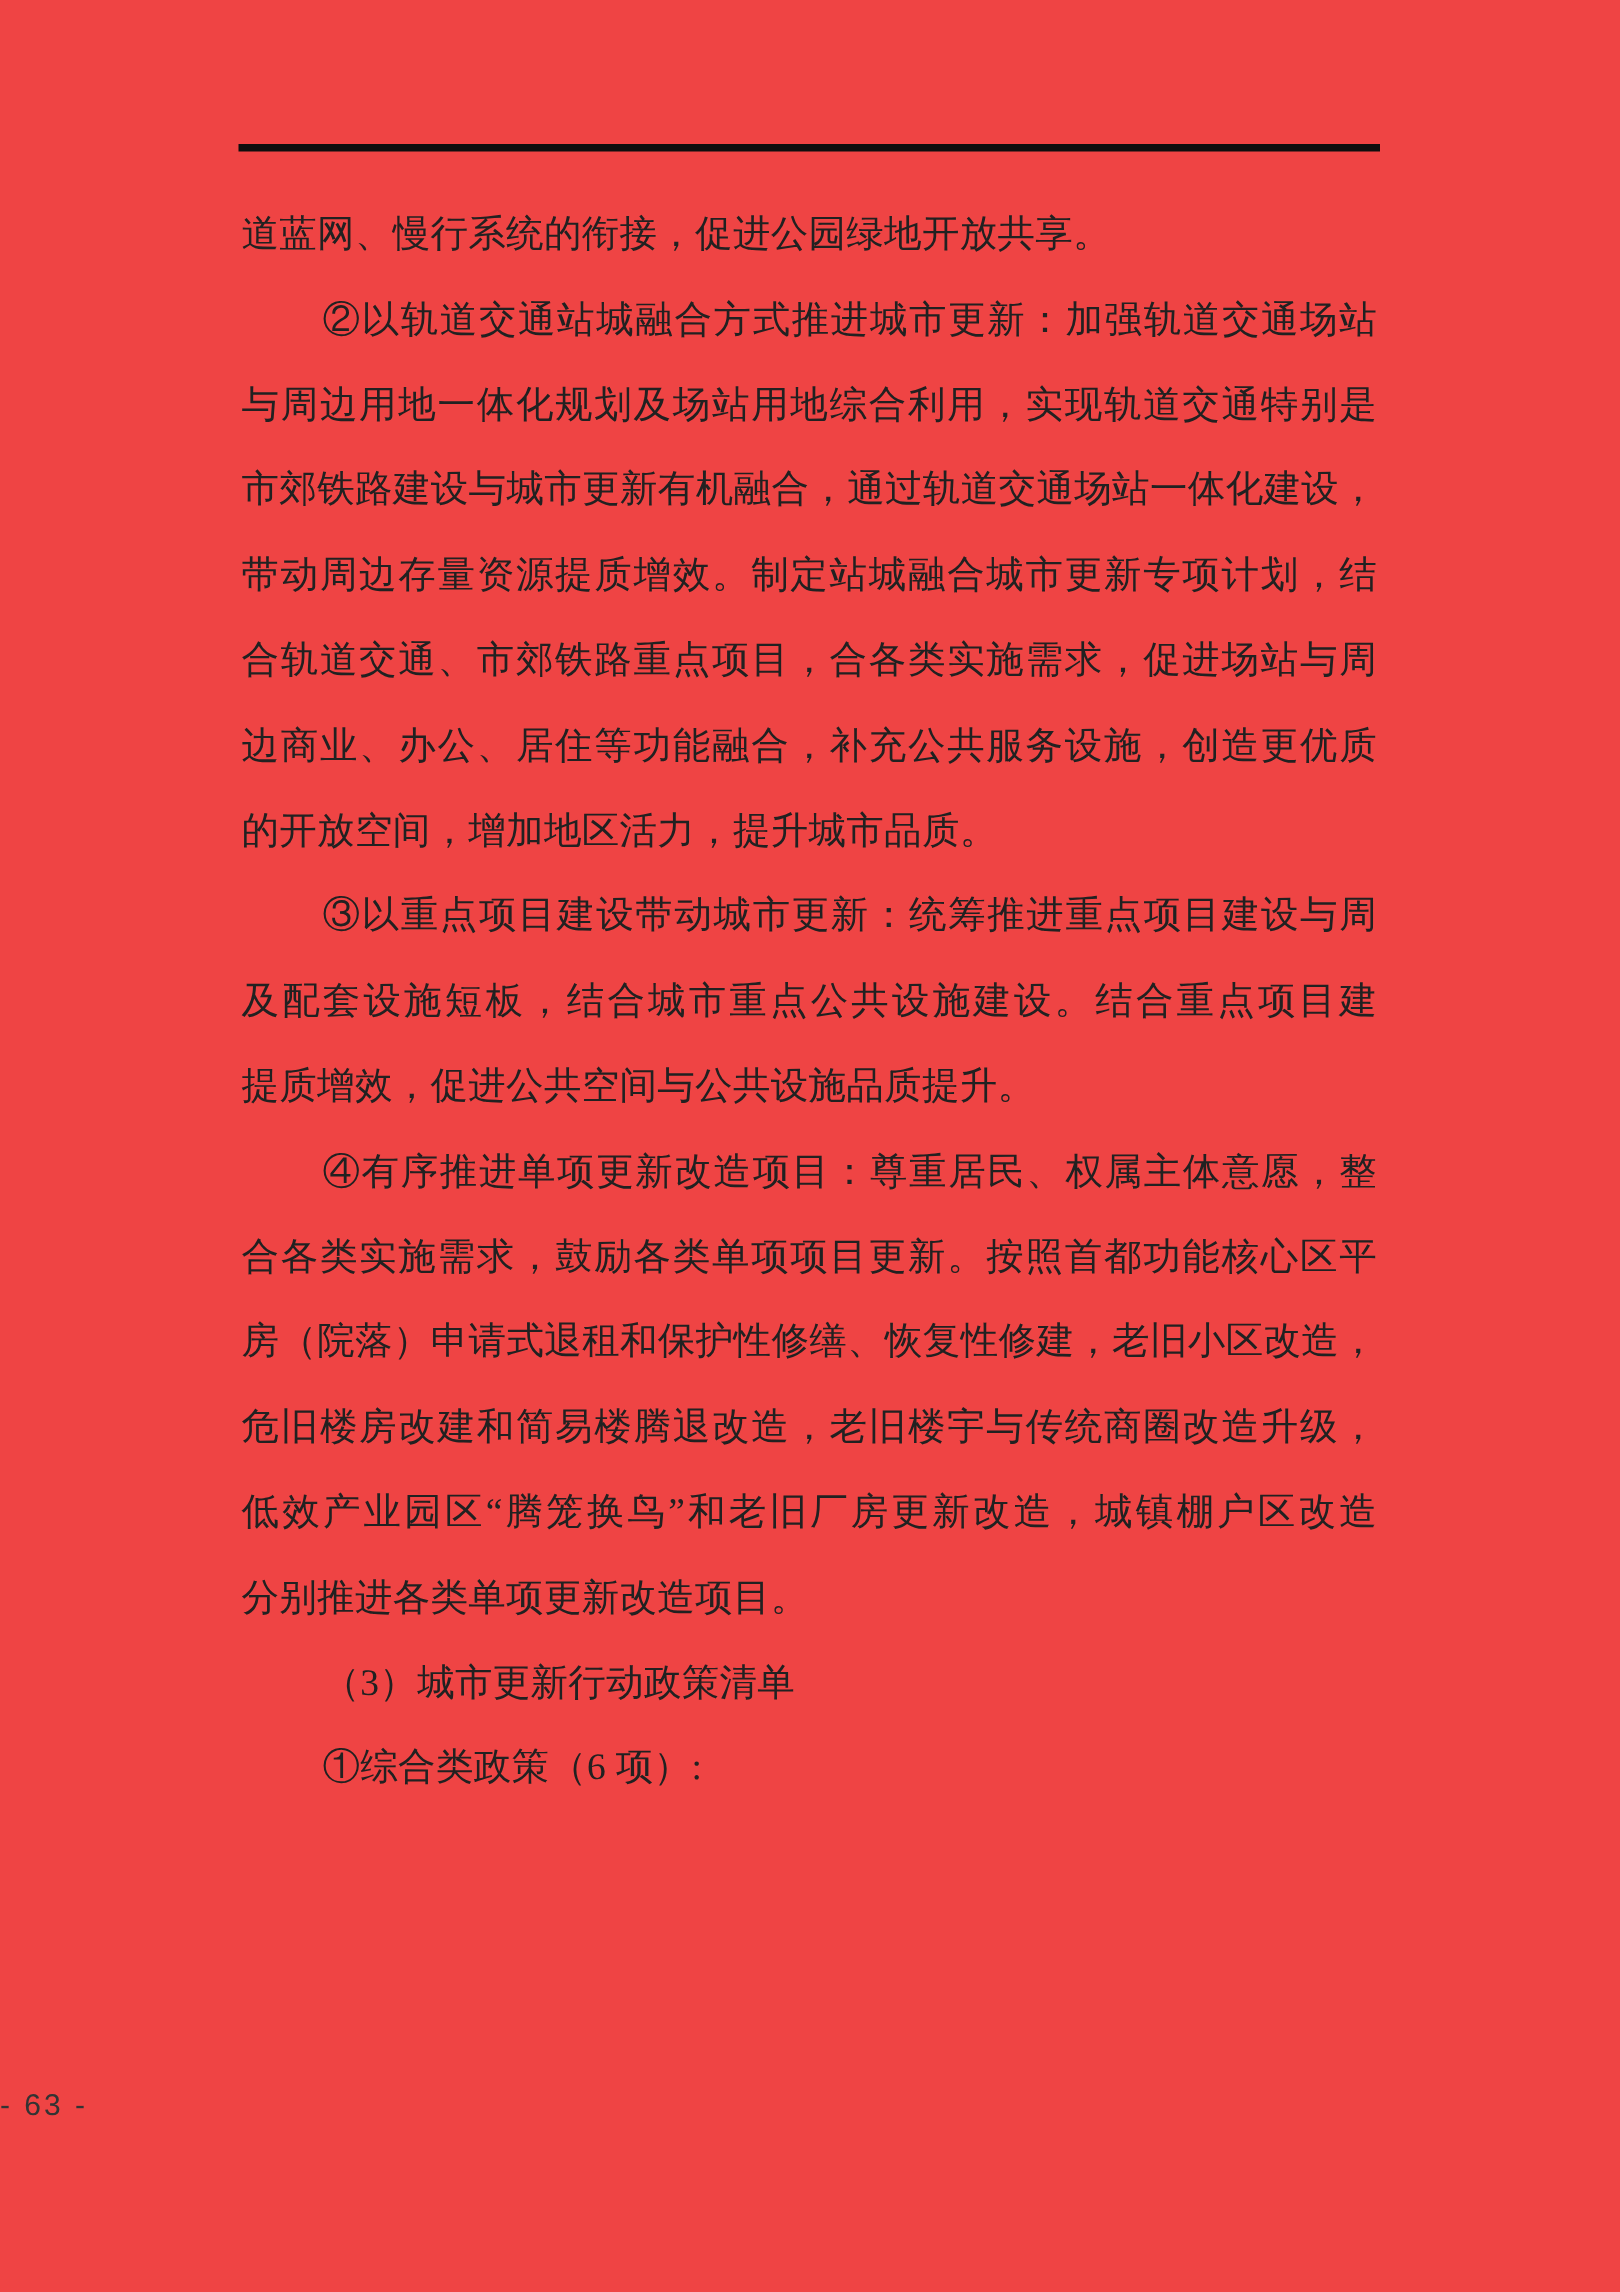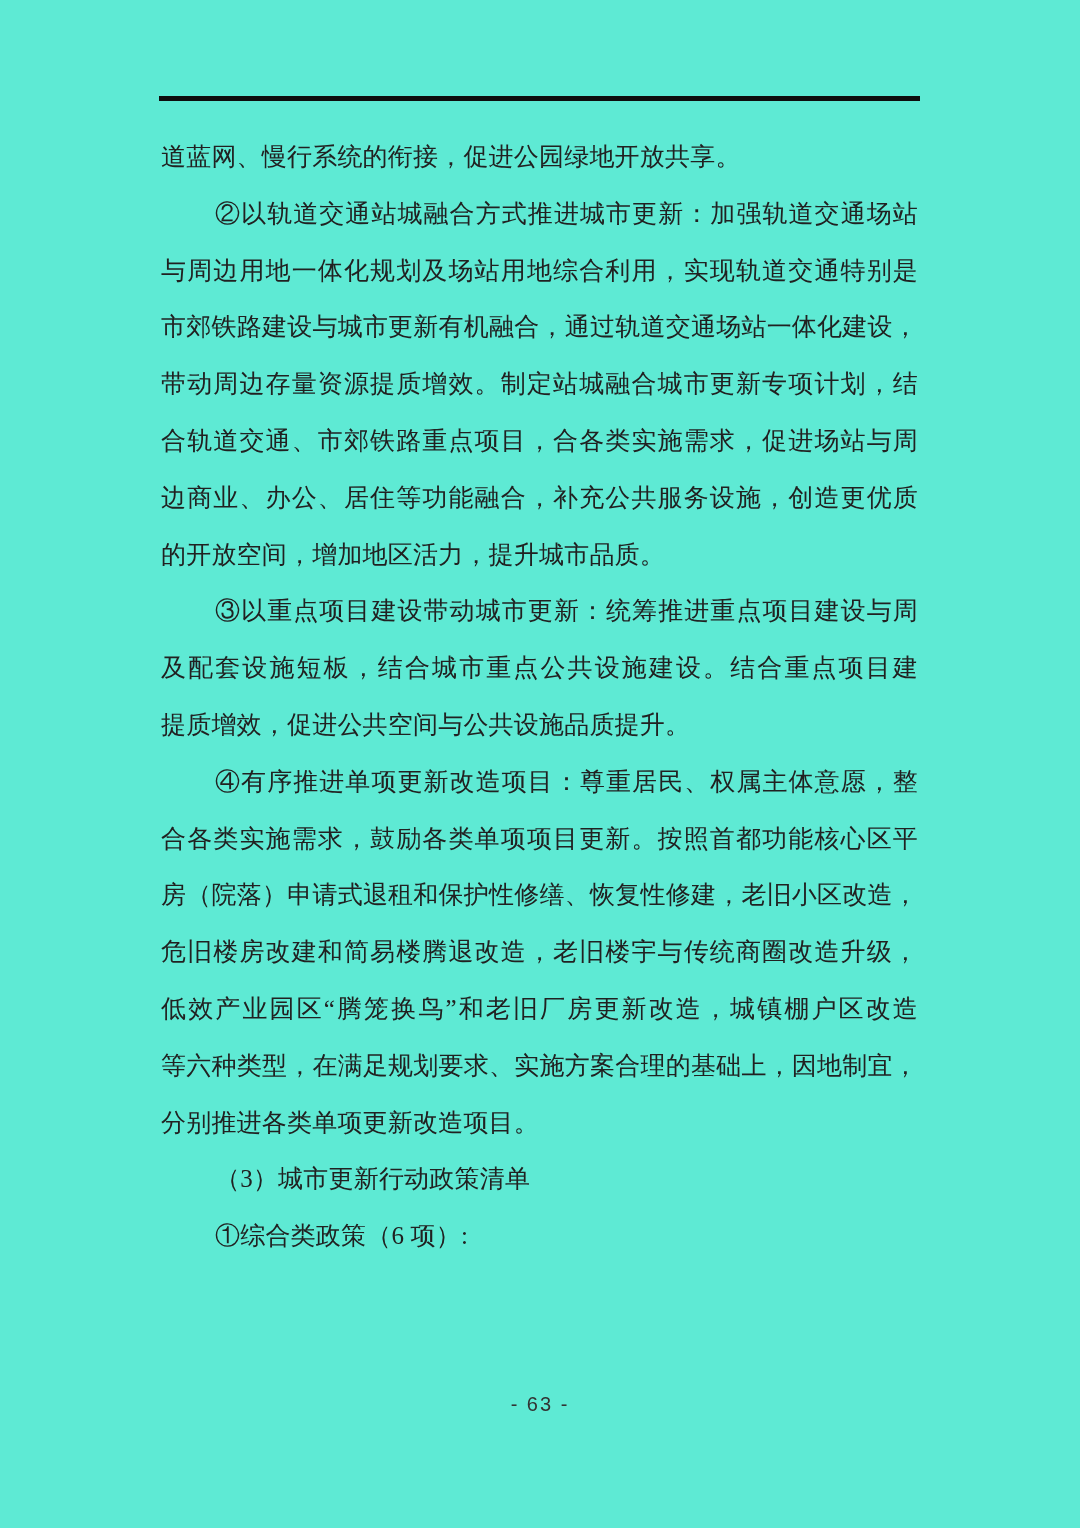--- a/index.html
+++ b/index.html
@@ -47,48 +47,46 @@
     text-justify: inter-character;
   }
 
   .line.ind { text-indent: 54px; }
 
   .page-number {
     position: absolute;
     left: 0;
     right: 0;
     top: 1393px;
-    text-align: center;
     font-family: "Liberation Sans", "DejaVu Sans", sans-serif;
     font-size: 20px;
     letter-spacing: 2px;
     color: #333333;
   }
 </style>
 </head>
 <body>
 
-<div class="page" style="background: #5eead4; text-decoration: underline;">
+<div class="page" style="background: #ef4444; text-decoration: underline;">
   <div class="top-rule" style="background: rgb(14, 14, 14);"></div>
   <div class="text-column" style="color: rgb(33, 33, 33);">
       <div class="line">道蓝网、慢行系统的衔接，促进公园绿地开放共享。</div>
       <div class="line j ind">②以轨道交通站城融合方式推进城市更新：加强轨道交通场站</div>
       <div class="line j">与周边用地一体化规划及场站用地综合利用，实现轨道交通特别是</div>
       <div class="line j">市郊铁路建设与城市更新有机融合，通过轨道交通场站一体化建设，</div>
       <div class="line j">带动周边存量资源提质增效。制定站城融合城市更新专项计划，结</div>
       <div class="line j">合轨道交通、市郊铁路重点项目，合各类实施需求，促进场站与周</div>
       <div class="line j">边商业、办公、居住等功能融合，补充公共服务设施，创造更优质</div>
       <div class="line">的开放空间，增加地区活力，提升城市品质。</div>
       <div class="line j ind">③以重点项目建设带动城市更新：统筹推进重点项目建设与周</div>
       <div class="line j">及配套设施短板，结合城市重点公共设施建设。结合重点项目建</div>
       <div class="line">提质增效，促进公共空间与公共设施品质提升。</div>
       <div class="line j ind">④有序推进单项更新改造项目：尊重居民、权属主体意愿，整</div>
       <div class="line j">合各类实施需求，鼓励各类单项项目更新。按照首都功能核心区平</div>
       <div class="line j">房（院落）申请式退租和保护性修缮、恢复性修建，老旧小区改造，</div>
       <div class="line j">危旧楼房改建和简易楼腾退改造，老旧楼宇与传统商圈改造升级，</div>
       <div class="line j">低效产业园区“腾笼换鸟”和老旧厂房更新改造，城镇棚户区改造</div>
-      <div class="line j">等六种类型，在满足规划要求、实施方案合理的基础上，因地制宜，</div>
       <div class="line">分别推进各类单项更新改造项目。</div>
       <div class="line ind">（3）城市更新行动政策清单</div>
       <div class="line ind">①综合类政策（6 项）:</div>
     </div>
   <div class="page-number" style="color: rgb(51, 51, 51);">- 63 -</div>
 </div>
 
 </body></html>

